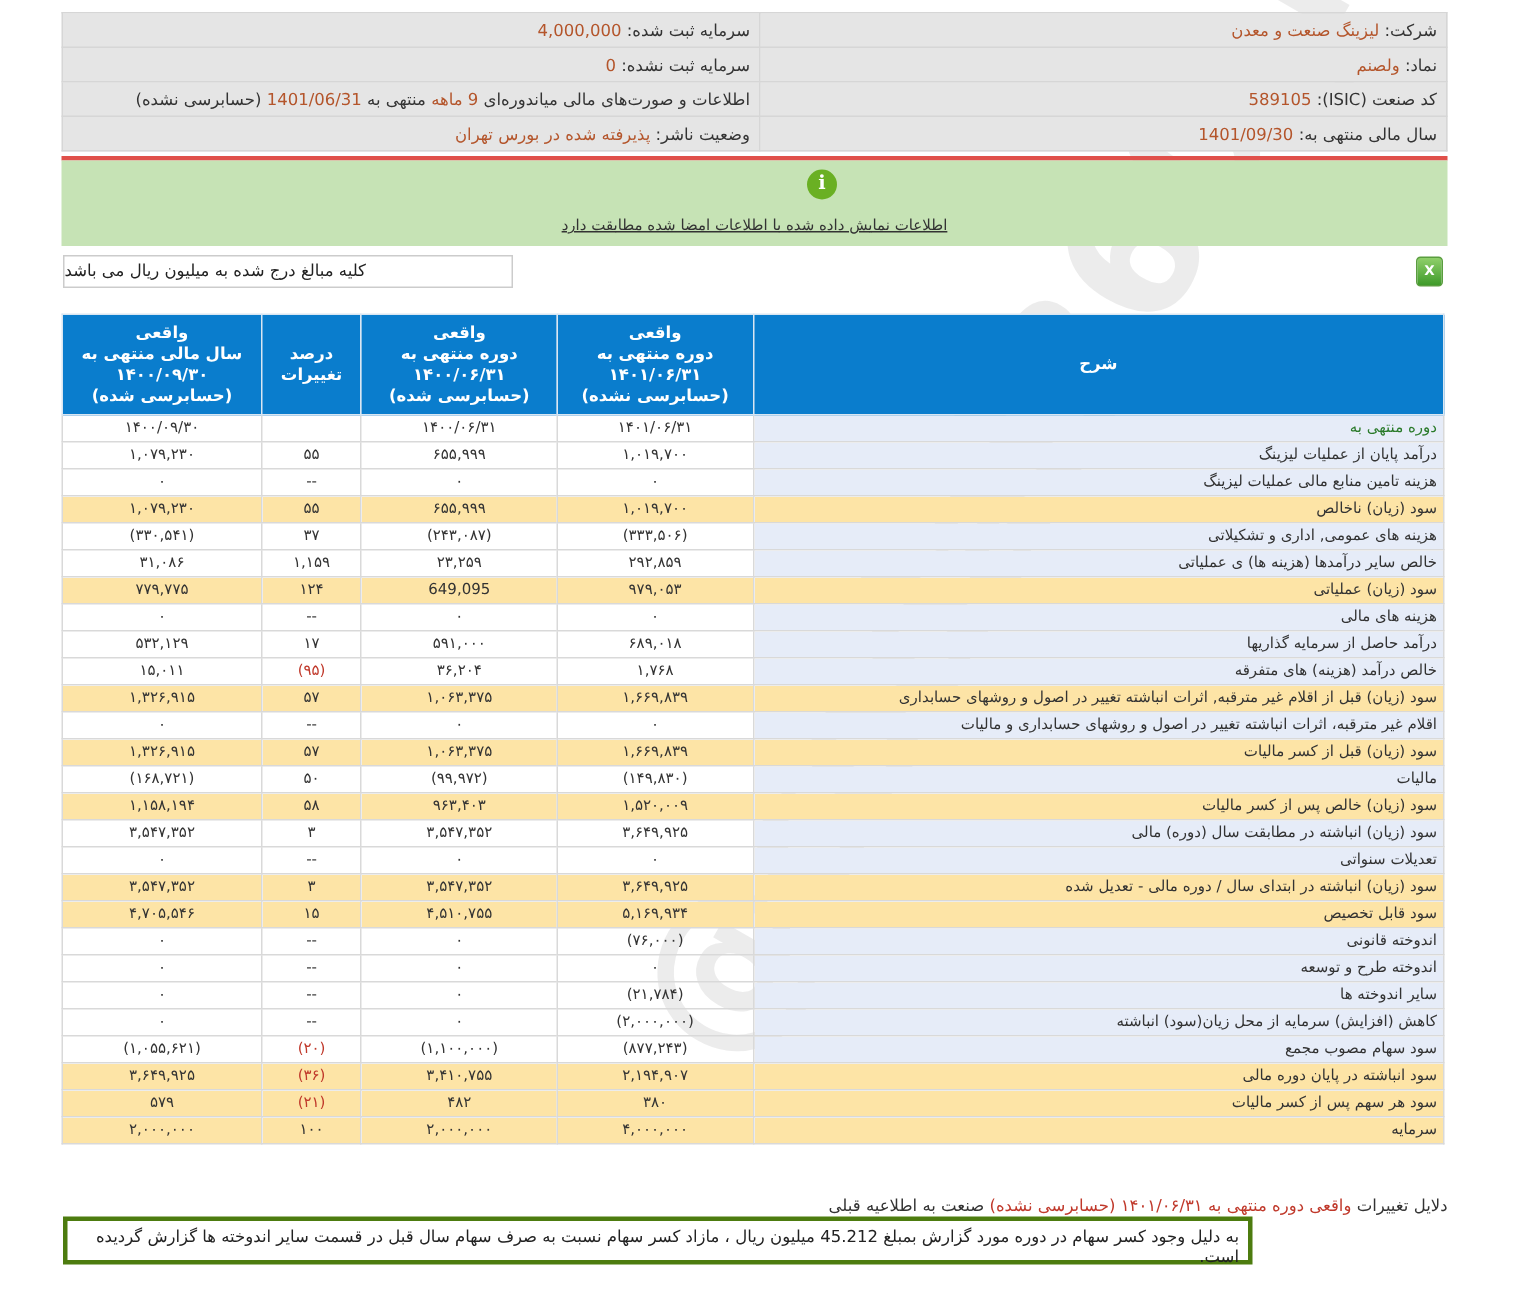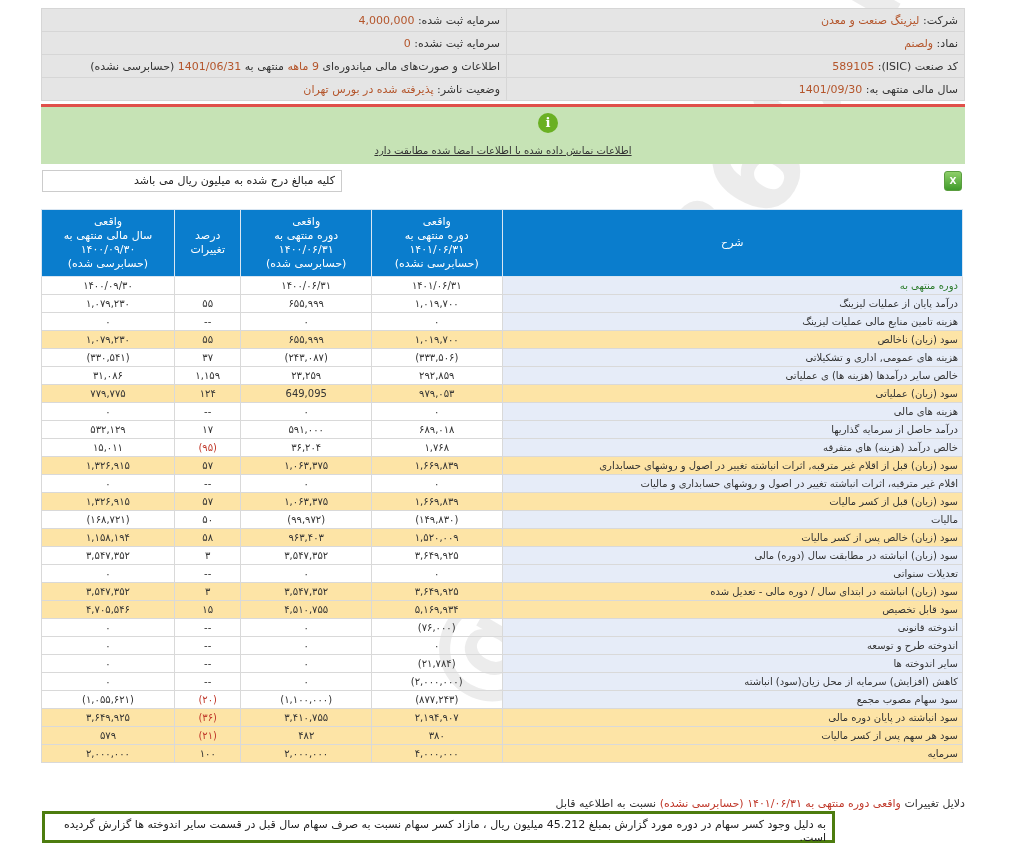--- a/index.html
+++ b/index.html
@@ -5,24 +5,24 @@
   html, body { margin:0; padding:0; background:#ffffff; }
   body { width:1013px; height:859px; position:relative; overflow:hidden; font-family:"DejaVu Sans", sans-serif; font-size:11px; color:#333; }
   .info-table { position:absolute; left:41px; top:8px; width:924px; border-collapse:collapse; direction:rtl; }
   .info-table td { border:1px solid #d6d6d6; height:22px; padding:0 6px; font-size:11px; color:#333; background:#e5e5e5;margin-top:12px; }
   .info-table td.right { width:445px; }
   .val { color:#b4552b; }
   .red-bar { position:absolute; left:41px; top:104px; width:924px; height:3px; background:#e0504a; }
   .green-box { position:absolute; left:41px; top:107px; width:924px; height:57px; background:#c6e3b5; text-align:center; }
   .info-icon { position:absolute; left:497px; top:6px; width:20px; height:20px; border-radius:50%; background:#6ab023; color:#fff; font-weight:bold; font-size:13px; line-height:20px; text-align:center; font-family:"DejaVu Serif", serif; }
   .green-text { position:absolute; left:0; right:0; top:38px; font-size:10px; color:#333; direction:rtl;text-decoration:underline; }
-  .unit-box { position:absolute; left:42px; top:170px; width:300px; height:22px; border:1px solid #ccc; direction:rtl; text-align:right; padding-right:6px; box-sizing:border-box; line-height:20px; font-size:11px; color:#222; background:#fff; }
+  .unit-box { position:absolute; left:42px; top:170px; width:300px; height:22px; border:1px solid #ccc; direction:rtl; text-align:left; padding-right:6px; box-sizing:border-box; line-height:20px; font-size:11px; color:#222; background:#fff; }
   .excel-icon { position:absolute; left:944px; top:171px; width:18px; height:20px; background:linear-gradient(#8fcf6a,#3f9b2a); border-radius:3px; border:1px solid #5a9d3f; box-sizing:border-box; color:#fff; font-size:9px; font-weight:bold; text-align:center; line-height:18px; }
   .main-table { position:absolute; left:41px; top:209px; width:922px; border-collapse:collapse; direction:rtl; table-layout:fixed; }
-  .main-table th { background:#0a7dcd; color:#fff; font-weight:normal; font-size:11px; border:1px solid #d9e6f2; height:66px; padding:0 2px; line-height:14px; text-align:center; }
+  .main-table th { background:#0a7dcd; color:#fff; font-weight:bold; font-size:11px; border:1px solid #d9e6f2; height:66px; padding:0 2px; line-height:14px; text-align:center; }
   .main-table td { border:1px solid #d9d9d9; height:17px; font-size:10px; padding:0 4px; text-align:center; color:#333; white-space:nowrap; overflow:hidden; }
   .main-table td.desc { text-align:right; background:#e6ecf8; color:#333; }
   .main-table tr.hl td { background:#fde4a6; }
   .main-table tr.hl td.desc { background:#fde4a6; }
   .main-table td.first-desc { color:#2a7a2a; }
   .neg { color:#c0392b; }
   .pct { color:#4e9d2d; }
   .pct.neg { color:#c0392b; }
   .reason-title { position:absolute; right:48px; top:797px; direction:rtl; font-size:11px; color:#333; }
   .reason-title .red { color:#c0392b; }
@@ -288,15 +288,15 @@
         <td class="">۲,۰۰۰,۰۰۰</td>
         <td class="pct">۱۰۰</td>
         <td class="">۲,۰۰۰,۰۰۰</td>
       </tr>
     </tbody>
 </table>
 
 <div class="reason-title">
   <span>دلایل تغییرات</span>
   <span class="red">واقعی دوره منتهی به ۱۴۰۱/۰۶/۳۱ (حسابرسی نشده)</span>
-  <span>نسبت به اطلاعیه قابل</span>
+  <span>صنعت به اطلاعیه قبلی</span>
 </div>
 <div class="reason-box">به دلیل وجود کسر سهام در دوره مورد گزارش بمبلغ 45.212 میلیون ریال ، مازاد کسر سهام نسبت به صرف سهام سال قبل در قسمت سایر اندوخته ها گزارش گردیده است.</div>
 
 </body></html>

